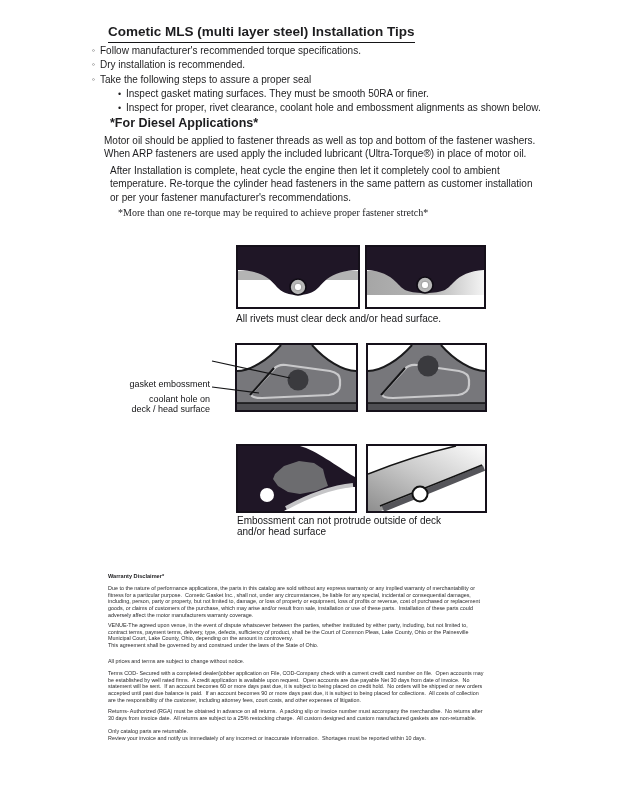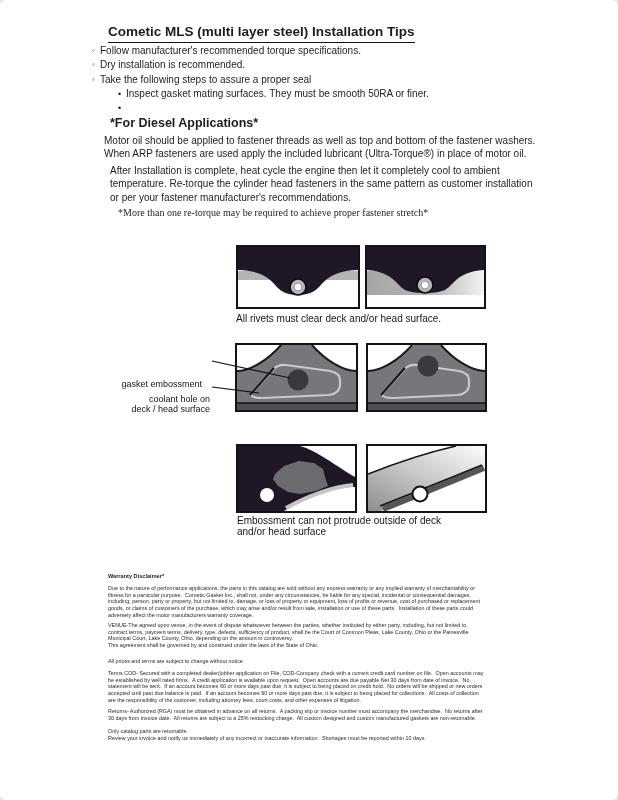--- a/index.html
+++ b/index.html
@@ -1,20 +1,19 @@
 <!DOCTYPE html>
 <html><head>
 <meta charset="utf-8">
 <style>
   html,body{margin:0;padding:0;background:#e8e8e8;}
   #page{
     position:relative;width:618px;height:800px;background:#ffffff;
     overflow:hidden;font-family:"Liberation Sans",sans-serif;color:#1d1d1f;
     margin:0 auto;
-    border-radius:7px;
   }
   .abs{position:absolute;}
   #title{
     left:108px;top:24px;font-size:13.5px;font-weight:bold;
     border-bottom:1.6px solid #151517;padding-bottom:3px;letter-spacing:0;
     white-space:nowrap;
   }
   .bullet-row{display:flex;align-items:flex-start;line-height:14.3px;font-size:10px;}
   .bullet-marker{width:8px;font-size:8px;line-height:14.3px;flex:none;}
   .sub{padding-left:26px;}
@@ -52,20 +51,21 @@
     <div class="bullet-row">
       <span class="bullet-marker">◦</span>
       <span>Take the following steps to assure a proper seal</span>
     </div>
     <div class="bullet-row sub">
       <span class="bullet-marker">•</span>
       <span>Inspect gasket mating surfaces.  They must be smooth 50RA or finer.</span>
     </div>
     <div class="bullet-row sub">
       <span class="bullet-marker">•</span>
+      <span>Inspect for proper, rivet clearance, coolant hole and embossment alignments as shown below.</span>
     </div>
   </div>
 
   <div id="diesel-heading" class="abs">*For Diesel Applications*</div>
   <div id="diesel-p1" class="abs body-text">Motor oil should be applied to fastener threads as well as top and bottom of the fastener washers.
 When ARP fasteners are used apply the included lubricant (Ultra-Torque®) in place of motor oil.</div>
   <div id="diesel-p2" class="abs body-text">After Installation is complete, heat cycle the engine then let it completely cool to ambient
 temperature. Re-torque the cylinder head fasteners in the same pattern as customer installation
 or per your fastener manufacturer's recommendations.</div>
   <div id="diesel-note" class="abs body-text">*More than one re-torque may be required to achieve proper fastener stretch*</div>
@@ -100,21 +100,21 @@
     </svg>
   </div>
 
   <div class="abs fig-caption" style="left:236px;top:313px;width:280px;">All rivets must clear deck and/or head surface.</div>
 
   <div class="abs fig-label" style="left:235px;top:330px;width:126px;">RIGHT</div>
   <div class="abs fig-label" style="left:366px;top:330px;width:121px;">WRONG</div>
 
   <div class="abs side-label" style="left:110px;top:346px;width:100px;margin-top:48px;">coolant hole on
 deck / head surface</div>
-  <div class="abs side-label" style="left:102px;top:379px;width:100px;">gasket embossment</div>
+  <div class="abs side-label" style="left:110px;top:379px;width:100px;">gasket embossment</div>
 
   <div class="abs fig-box" style="left:235px;top:343px;">
     <svg width="119" height="65">
       <rect x="0" y="0" width="119" height="65" fill="#ffffff"></rect>
       <path d="M0,26 C13,26 31,15 44,0 H75 C88,15 106,26 119,26 V65 H0 Z" fill="#77777b"></path>
       <path d="M0,26 C13,26 31,15 44,0" fill="none" stroke="#1a1a1c" stroke-width="2"></path>
       <path d="M119,26 C106,26 88,15 75,0" fill="none" stroke="#1a1a1c" stroke-width="2"></path>
       <rect x="0" y="58" width="119" height="7" fill="#4f4f53"></rect>
       <path d="M0,58 H119" stroke="#101012" stroke-width="1.5"></path>
       <path d="M14,49 L37,24 Q41,19 49,20 L93,26 Q103,28 103,35 L103,40 Q103,48 92,50 L25,53 Q14,53 14,49 Z" fill="none" stroke="#c9c9cb" stroke-width="2.2"></path>

